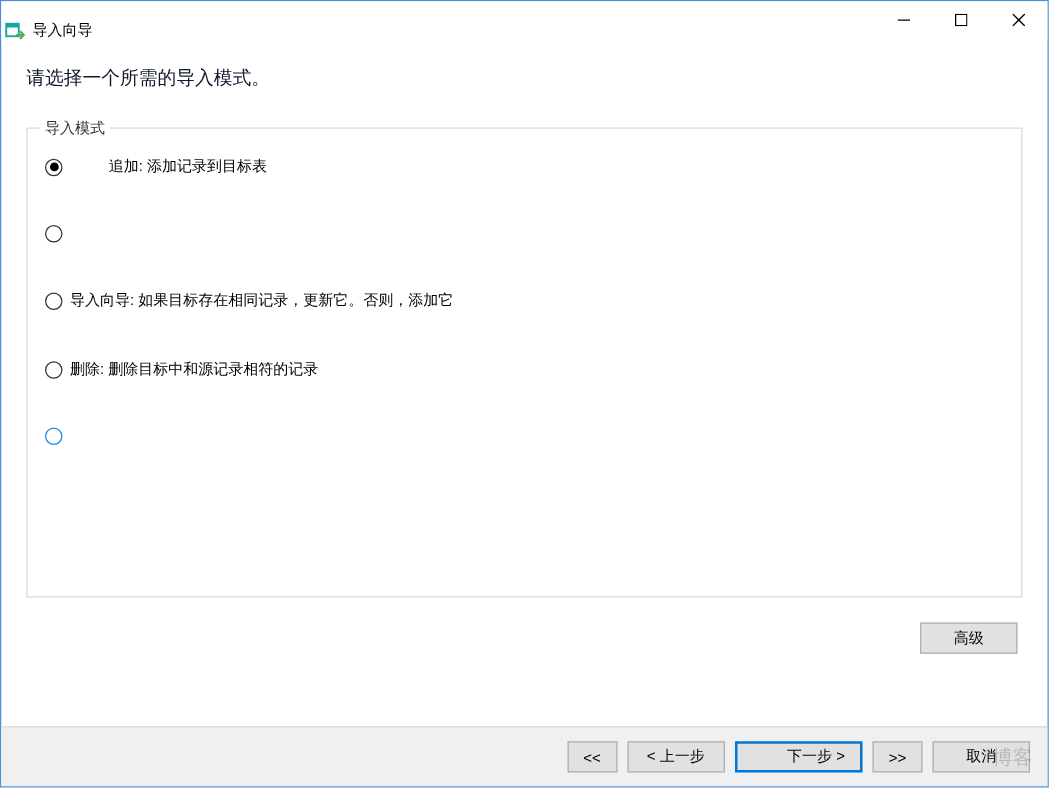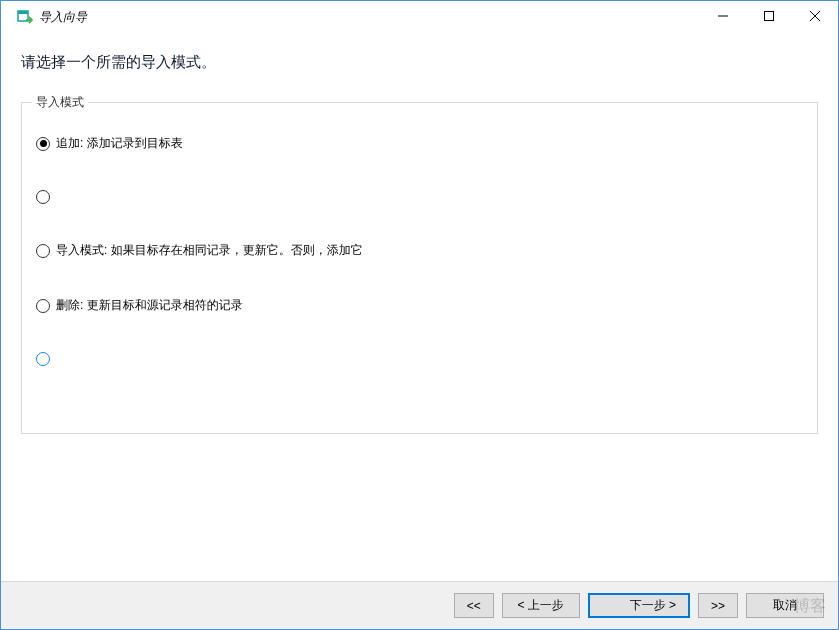--- a/index.html
+++ b/index.html
@@ -9,24 +9,23 @@
       background: #fff;
       width: 839px;
       height: 630px;
       overflow: hidden;
       border: 1px solid #4a90d9;
       position: relative;
     }
     .titlebar {
       height: 32px;
       display: flex;
-      align-items: center;
-      padding-left: 16px;
+      align-items: flex-end;
+      padding-left: 3px;
       background: #fff;
-      font-style: italic;
     }
     .titlebar .app-icon {
       width: 16px; height: 16px;
       margin-right: 6px;
     }
     .titlebar .title {
       font-size: 12px;
       color: #000;
       flex: 1;
     }
@@ -49,39 +48,39 @@
     .instruction {
       color: #0f172a;
       font-size: 15px;
       margin-bottom: 30px;
     }
     .groupbox {
       border: 1px solid #d9d9d9;
       padding: 18px 12px 28px 12px;
       position: relative;
       margin-bottom: 20px;
-      height: 332px;
+      height: 376px;
     }
     .groupbox-label {
       position: absolute;
       top: -9px;
       left: 10px;
       background: #fff;
       padding: 0 4px;
       font-size: 12px;
       color: #333;
     }
     .radio-row {
       display: flex;
       align-items: center;
       margin: 30px 0 38px 2px;
       font-size: 12px;
       color: #000;
     }
-    .radio-row:first-of-type { margin-top: 14px; }
+    .radio-row:first-of-type { margin-top: 4px; gap: 31px; }
     .radio-outer {
       width: 14px; height: 14px;
       border-radius: 50%;
       border: 1.2px solid #333;
       margin-right: 6px;
       display: inline-flex;
       align-items: center;
       justify-content: center;
       flex-shrink: 0;
     }
@@ -185,37 +184,40 @@
     <label class="radio-row">
       <span class="radio-outer">
           <span class="radio-inner"></span>
         </span>
     </label>
 
     <label class="radio-row">
       <span class="radio-outer">
           <span class="radio-inner"></span>
         </span>
-      <span>导入模式: 如果目标存在相同记录，更新它。否则，添加它</span>
+      <span>导入向导: 如果目标存在相同记录，更新它。否则，添加它</span>
     </label>
 
     <label class="radio-row">
       <span class="radio-outer">
           <span class="radio-inner"></span>
         </span>
-      <span>删除: 更新目标和源记录相符的记录</span>
+      <span>删除: 删除目标中和源记录相符的记录</span>
     </label>
 
     <label class="radio-row">
       <span class="radio-outer highlight">
           <span class="radio-inner"></span>
         </span>
     </label>
   </div>
 
+  <div class="advanced-row">
+    <button class="btn">高级</button>
+  </div>
 </div>
 
 <div class="footer">
   <button class="btn small">&lt;&lt;</button>
   <button class="btn">&lt; 上一步</button>
   <button class="btn default">下一步 &gt;</button>
   <button class="btn small">&gt;&gt;</button>
   <button class="btn">取消</button>
 </div>
 

